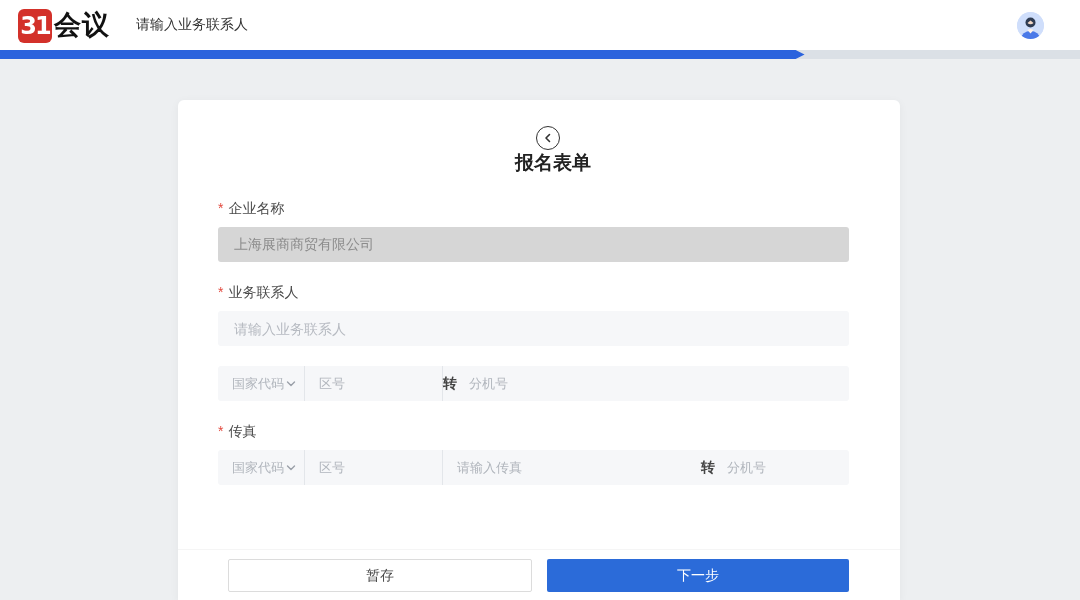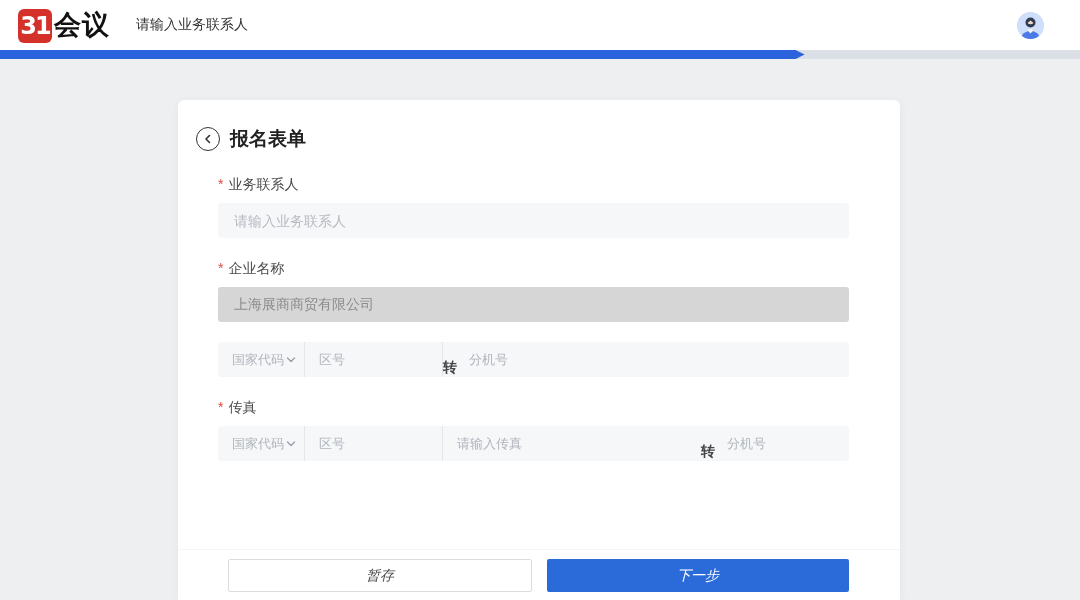--- a/index.html
+++ b/index.html
@@ -35,41 +35,41 @@
   .progress-fill {
     height: 9px; background: #2b63dd;
     clip-path: polygon(0 0, calc(100% - 9px) 0, 100% 50%, calc(100% - 9px) 100%, 0 100%);
   }
   
   .card {
     position: absolute; top: 100px; left: 178px; width: 722px; height: 500px;
     background: #ffffff; border-radius: 6px 6px 0 0;
     box-shadow: 0 2px 10px rgba(0,0,0,0.05); overflow: hidden;
   }
-  .card-title-row { display: flex; align-items: center; margin: 26px 0 22px 18px; }
+  .card-title-row { display: flex; align-items: center; margin: 26px 0 22px 18px; flex-direction: column; }
   .back-btn {
     width: 24px; height: 24px; border-radius: 50%; border: 1.6px solid #333333;
     display: flex; align-items: center; justify-content: center; cursor: pointer;
     background: #fff;
   }
   .card-title { font-size: 19px; font-weight: bold; color: #222222; margin-left: 10px; }
   .form-area { padding: 0 51px 0 40px; }
   .field { margin-bottom: 20px; }
   .field-label { font-size: 14px; color: #4a4a4a; line-height: 20px; margin-bottom: 9px; }
   .req { color: #e2483d; margin-right: 5px; }
   .text-input {
     width: 100%; height: 35px; border: none; outline: none; border-radius: 3px;
     background: #f6f7f9; font-size: 14px; color: #4a4a4a; padding: 0 16px;
     font-family: "Liberation Sans", "DejaVu Sans", sans-serif;
   }
   .text-input::placeholder { color: #b6bac1; opacity: 1; }
   .text-input:disabled { background: #d6d6d6; color: #8b8b8b; -webkit-text-fill-color: #8b8b8b; }
   
   .composite {
-    display: flex; align-items: flex-end; height: 35px; background: #f6f7f9;
+    display: flex; align-items: center; height: 35px; background: #f6f7f9;
     border-radius: 3px; overflow: hidden;
   }
   .country-select {
     width: 87px; height: 100%; display: flex; align-items: center;
     padding: 0 8px 0 14px; cursor: pointer; flex-shrink: 0;
     border-right: 1px solid #e3e6ea; color: #b0b5bc; font-size: 13px;
   }
   .country-select .sel-text { flex: 1; }
   .chev { width: 10px; height: 10px; flex-shrink: 0; }
   .seg-input {
@@ -79,21 +79,21 @@
   }
   .seg-input::placeholder { color: #b0b5bc; opacity: 1; }
   .seg-area { width: 138px; border-right: 1px solid #e3e6ea; flex-shrink: 0; }
   .seg-number { flex: 1; }
   .ext-sep { font-size: 14px; color: #444444; font-weight: bold; flex-shrink: 0; padding-right: 12px; }
   .seg-ext { width: 122px; flex-shrink: 0; padding: 0 10px 0 0; }
   
   .card-footer {
     position: absolute; left: 0; bottom: 0; width: 100%; height: 50px;
     background: #ffffff; display: flex; align-items: flex-start;
-    padding: 9px 51px 0 50px; gap: 15px; box-shadow: 0 -1px 0 rgba(0,0,0,0.04); font-style: italic;
+    padding: 9px 51px 0 50px; gap: 15px; box-shadow: 0 -1px 0 rgba(0,0,0,0.04);
   }
   .btn {
     flex: 1; height: 33px; font-size: 14px; border-radius: 2px; cursor: pointer;
     display: flex; align-items: center; justify-content: center;
     font-family: "Liberation Sans", "DejaVu Sans", sans-serif;
   }
   .btn-secondary { background: #ffffff; border: 1px solid #dcdcdc; color: #4a4a4a; }
   .btn-primary { background: #2b6bd9; border: none; color: #ffffff; }
 </style>
 </head>
@@ -128,30 +128,30 @@
         <polyline points="6.5,1.5 3,5 6.5,8.5" fill="none" stroke="#333" stroke-width="1.6" stroke-linecap="round" stroke-linejoin="round"></polyline>
       </svg>
     </div>
     <span class="card-title">报名表单</span>
   </div>
 
   <div class="form-area">
 
     <div class="field">
       <div class="field-label">
-        <span class="req">*</span><span>业务联系人</span>
+        <span class="req">*</span><span>企业名称</span>
       </div>
-      <input class="text-input" placeholder="请输入业务联系人" style="">
+      <input class="text-input" disabled="" value="上海展商商贸有限公司" style="">
     </div>
 
     <div class="field">
       <div class="field-label">
-        <span class="req">*</span><span>企业名称</span>
+        <span class="req">*</span><span>业务联系人</span>
       </div>
-      <input class="text-input" disabled="" value="上海展商商贸有限公司" style="">
+      <input class="text-input" placeholder="请输入业务联系人" style="">
     </div>
 
     <div class="field">
       <div class="composite">
         <div class="country-select">
           <span class="sel-text">国家代码</span>
           <svg class="chev" viewBox="0 0 10 10">
             <polyline points="1.5,3 5,6.5 8.5,3" fill="none" stroke="#9aa0a8" stroke-width="1.4" stroke-linecap="round" stroke-linejoin="round"></polyline>
           </svg>
         </div>

